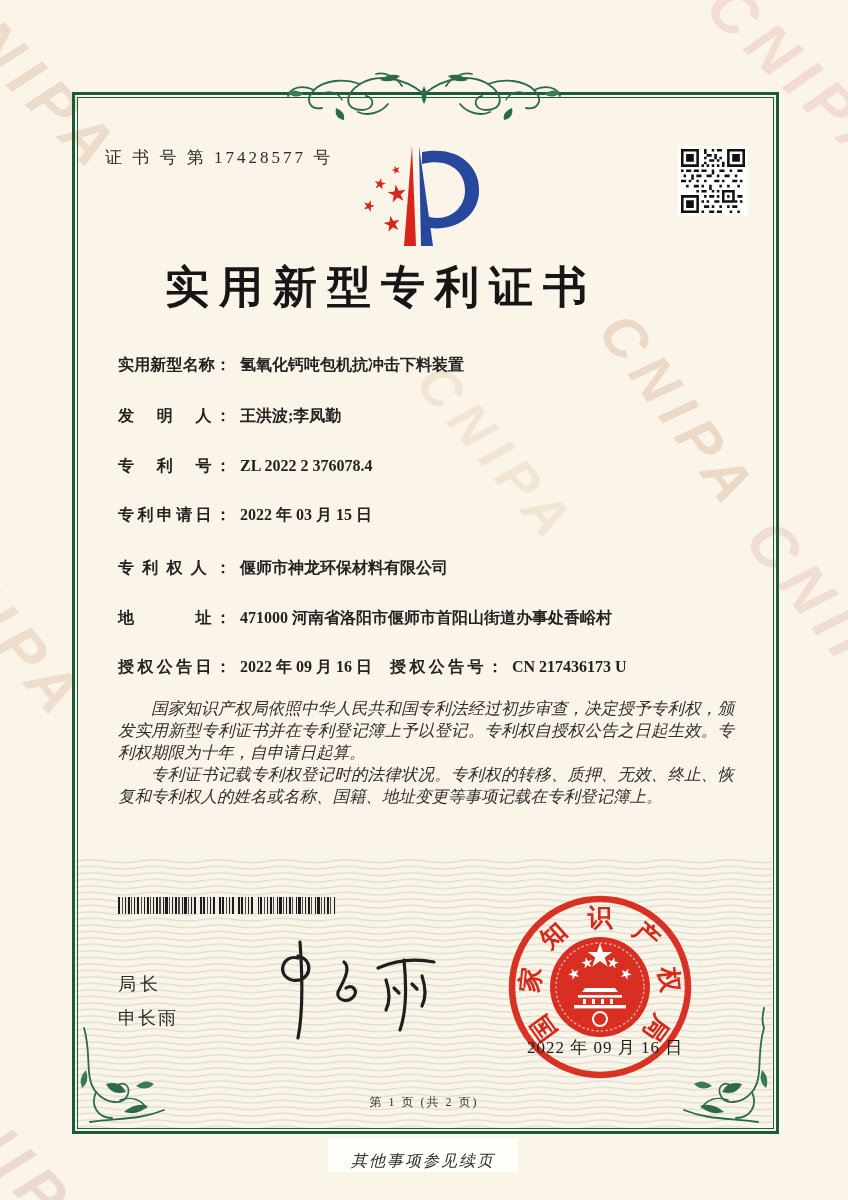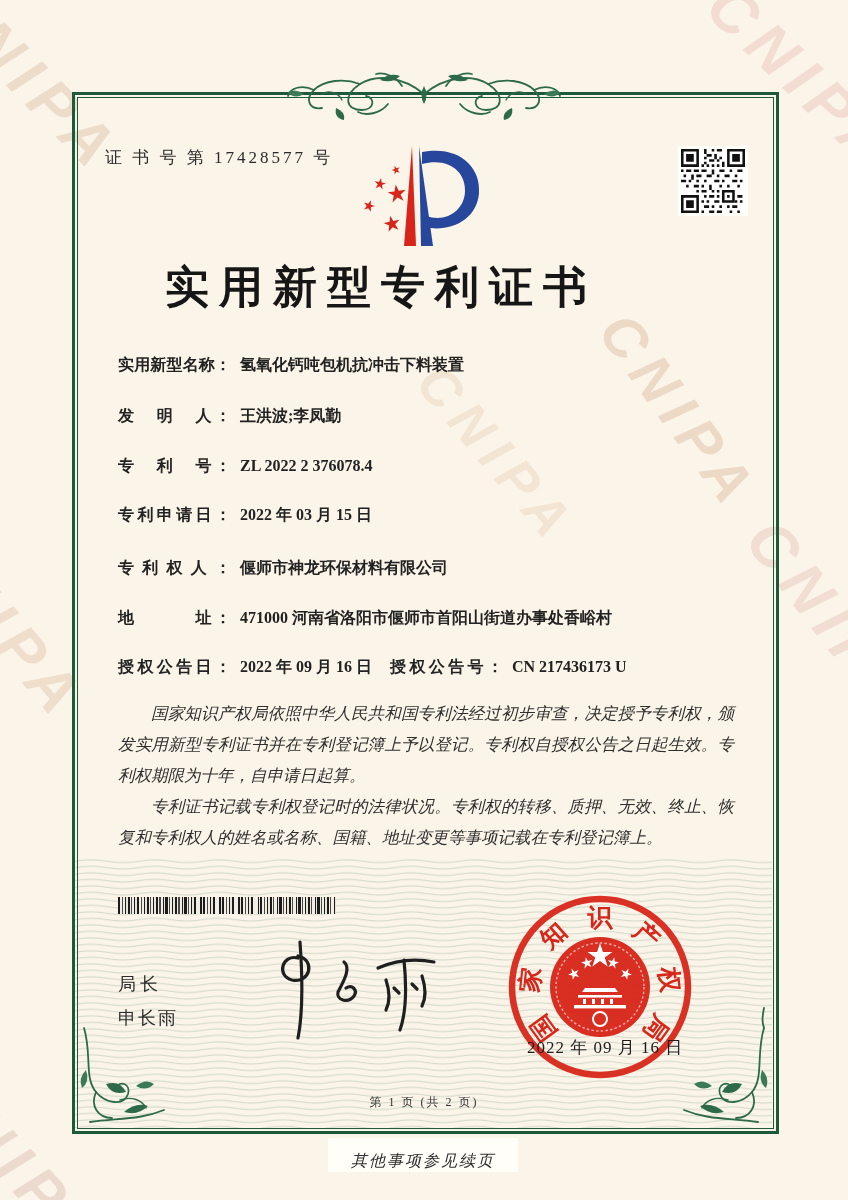--- a/index.html
+++ b/index.html
@@ -36,21 +36,21 @@
   .qr{position:absolute;left:678px;top:146px;background:#fffef9;padding:3px;z-index:4;}
   .title{left:0;top:258px;width:752px;text-align:center;font-size:44px;font-weight:700;letter-spacing:10px;padding-left:10px;box-sizing:border-box;color:#161616;}
 
   .frow{position:absolute;left:118px;font-size:16px;color:#222;z-index:4;white-space:nowrap;font-weight:bold;}
   .flab{display:inline-block;width:113px;text-align:justify;text-align-last:justify;}
   .fval{margin-left:9px;}
   .f0{top:355px}.f1{top:406px}.f2{top:456px}.f3{top:505px}.f4{top:558px}.f5{top:608px}
   .f6{top:657px;width:640px;}
   .g2{position:absolute;left:272px;top:0;white-space:nowrap;}
 
-  .bodytext{left:118px;top:698px;width:616px;font-size:16.5px;line-height:31px;text-align:justify;color:#2e2e2e;font-style:italic;}
+  .bodytext{left:118px;top:698px;width:616px;font-size:16.5px;line-height:22px;text-align:justify;color:#2e2e2e;font-style:italic;}
   .bodytext p{margin:0;text-indent:2em;}
 
   .barcode{position:absolute;left:118px;top:897px;width:218px;height:17px;z-index:4;
     background:repeating-linear-gradient(90deg,#1c1c1c 0 2px,#f2eee4 2px 3.5px,#4a4a4a 3.5px 4.5px,#f2eee4 4.5px 6.5px,#1c1c1c 6.5px 7.5px,#e9e4d8 7.5px 9.5px);}
 
   .signer-title{left:118px;top:972px;font-size:18px;letter-spacing:4px;z-index:5;}
   .signer-name{left:118px;top:1006px;font-size:18px;letter-spacing:2px;z-index:5;}
   .signature{position:absolute;left:246px;top:936px;z-index:5;}
 
   .seal{position:absolute;left:505px;top:892px;width:190px;height:190px;z-index:6;}

